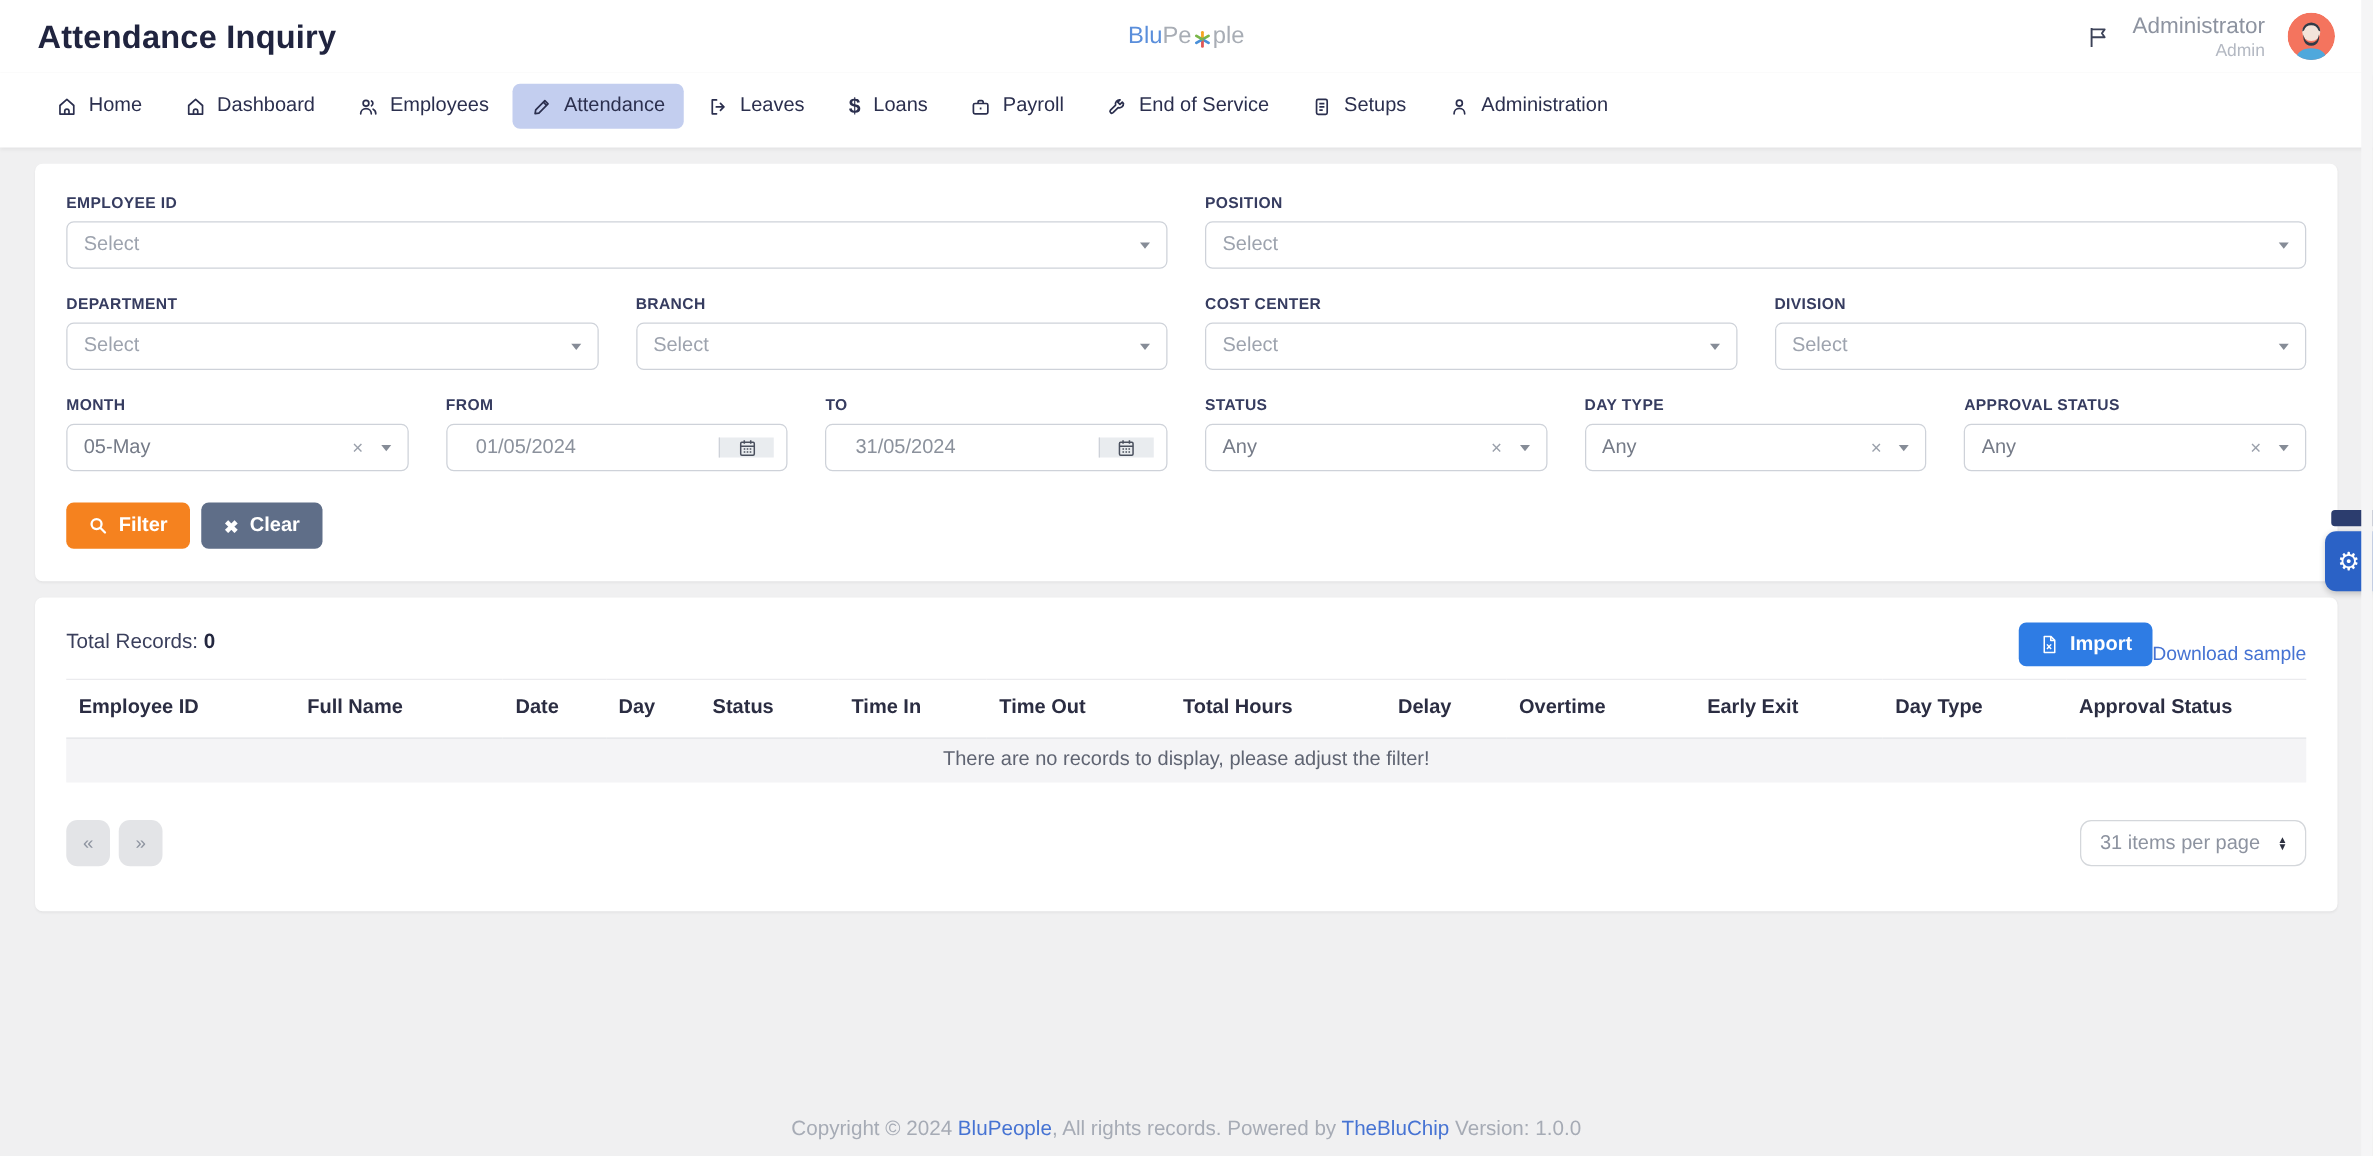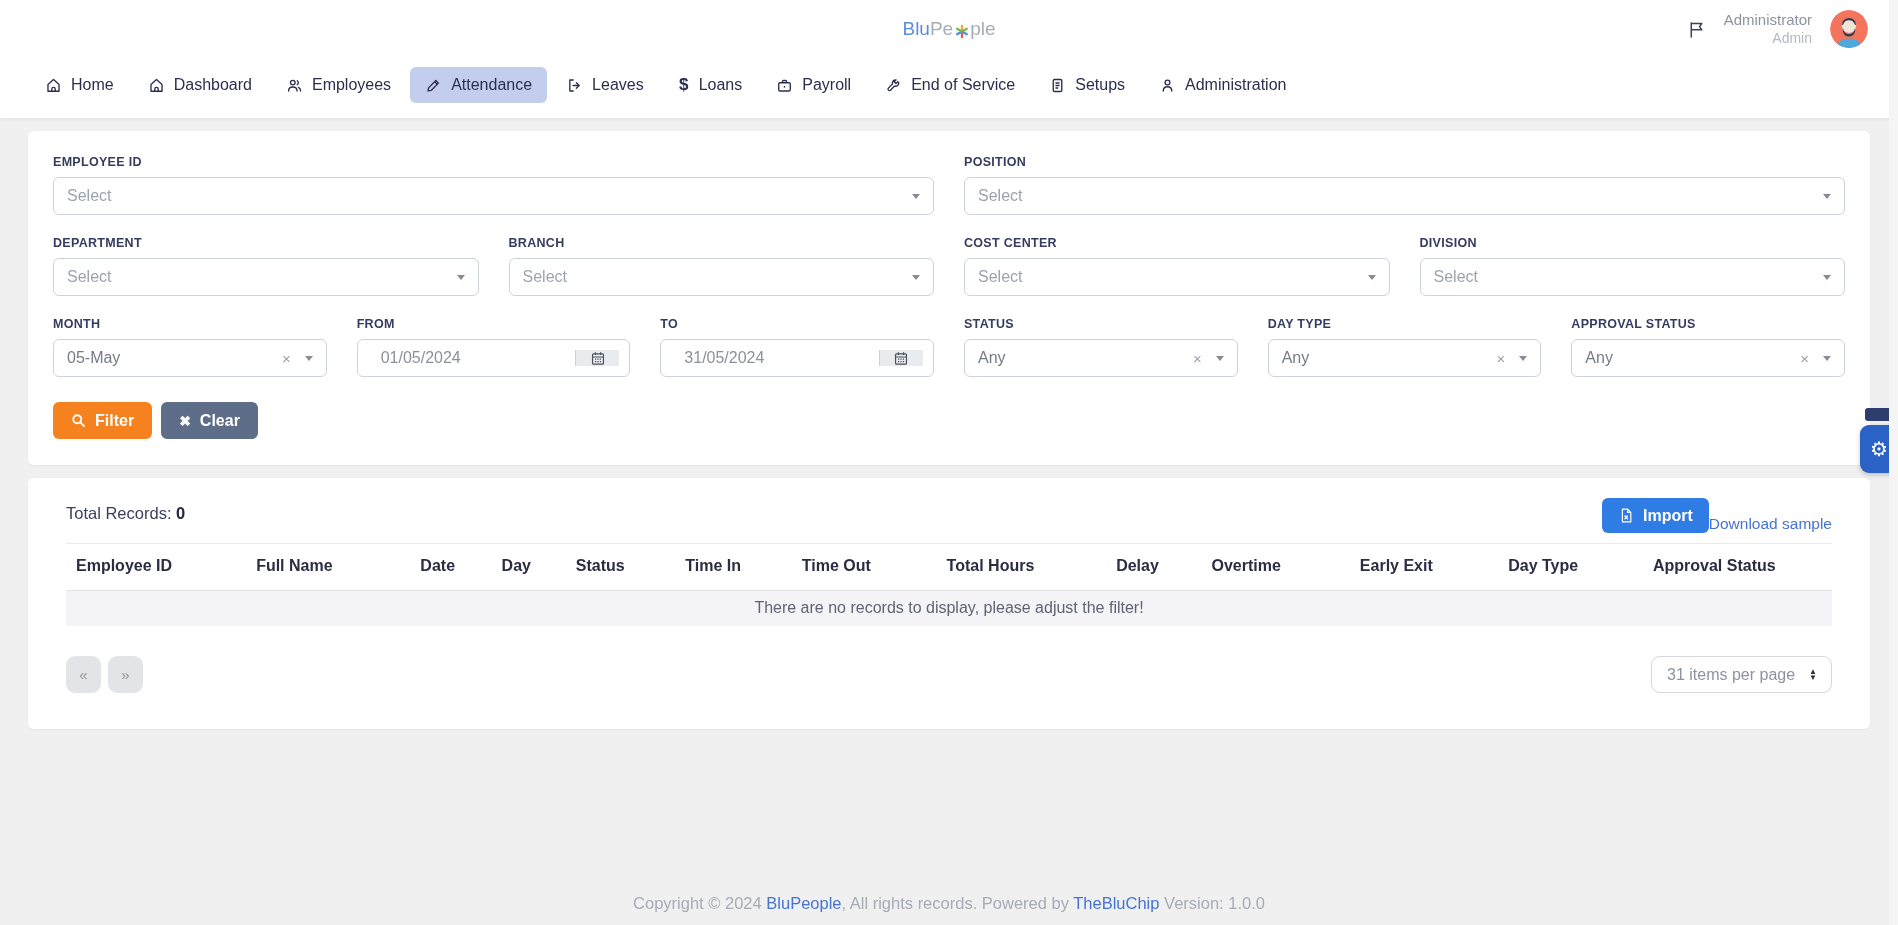--- a/index.html
+++ b/index.html
@@ -21,21 +21,21 @@
   .logo {
     position: absolute; left: 50%; transform: translateX(-50%);
     font-size: 19px; display: flex; align-items: center; font-weight: 500;
   }
   .logo .blu { color: #5a8edb; }
   .logo .gray { color: #a8adb5; }
   .logo svg { margin: 4px 1px 0; }
   .user-area { margin-left: auto; display: flex; align-items: center; gap: 18px; }
   .flag-btn { color: #3c4258; display: flex; cursor: pointer; }
   .user-text { text-align: right; line-height: 1.25; }
-  .user-name { color: #8d93a0; font-size: 15px; }
+  .user-name { color: #8d93a0; font-size: 18px; }
   .user-role { color: #b3b8c2; font-size: 14px; }
   .avatar { width: 38px; height: 38px; border-radius: 50%; overflow: hidden; cursor: pointer; }
   
   .navbar {
     background: #fff; padding: 8px 30px 14px;
     display: flex; gap: 4px; align-items: center;
     box-shadow: 0 2px 3px rgba(0,0,0,.05);
     position: relative; z-index: 2;
   }
   .nav-item {
@@ -84,21 +84,21 @@
   .btn {
     height: 37px; border: none; border-radius: 6px; cursor: pointer;
     display: inline-flex; align-items: center; gap: 9px; padding: 0 18px;
     font-family: "Liberation Sans", sans-serif;
     font-size: 16px; font-weight: 700; color: #fff;
   }
   .btn-filter { background: #f5821f; }
   .btn-clear { background: #5f6e88; }
   .btn-clear .xg { font-size: 14px; }
   
-  .results-card { padding: 20px 38px 36px; }
+  .results-card { padding: 20px 25px 36px; }
   .results-top { display: flex; align-items: flex-start; }
   .total-rec { font-size: 16.5px; color: #3a3f5c; padding-top: 6px; }
   .total-rec b { color: #23273f; }
   .import-wrap { margin-left: auto; display: flex; flex-direction: row; align-items: flex-end; }
   .btn-import { background: #2e7ce4; height: 35px; padding: 0 16px; font-weight: 600; }
   .download-link { margin-top: 2px; color: #4673d3; font-size: 15.5px; cursor: pointer; }
   table { width: 100%; border-collapse: collapse; margin-top: 10px; border-top: 1px solid #ebebee; table-layout: fixed; }
   th { text-align: left; font-size: 16px; font-weight: 700; color: #2b2d42;
        padding: 13px 10px 15px; border-bottom: 1px solid #e0e1e5; white-space: nowrap; }
   th:nth-child(1){width:10.2%} th:nth-child(2){width:9.3%} th:nth-child(3){width:4.6%}
@@ -138,20 +138,21 @@
     display: flex; align-items: center; justify-content: center;
     color: #fff; font-size: 20px; cursor: pointer;
     box-shadow: 0 2px 5px rgba(0,0,0,.2);
   }
   .scroll-track { position: absolute; right: 0; top: 0; width: 9px; height: 925px; background: #f5f5f6; z-index: 5; }
 </style>
 </head>
 <body>
 
 <div class="topbar">
+  <div class="page-title">Attendance Inquiry</div>
   <div class="logo">
     <span class="blu">Blu</span>
       <span class="gray">Pe</span>
       <svg width="15" height="15" viewBox="0 0 16 16" fill="none" stroke-width="2.4" stroke-linecap="round">
         <line x1="8" y1="8" x2="8" y2="2" stroke="#f5a623"></line>
         <line x1="8" y1="8" x2="13.2" y2="5" stroke="#7ab648"></line>
         <line x1="8" y1="8" x2="13.2" y2="11" stroke="#4a90d9"></line>
         <line x1="8" y1="8" x2="8" y2="14" stroke="#e05656"></line>
         <line x1="8" y1="8" x2="2.8" y2="11" stroke="#4a90d9"></line>
         <line x1="8" y1="8" x2="2.8" y2="5" stroke="#7ab648"></line>

